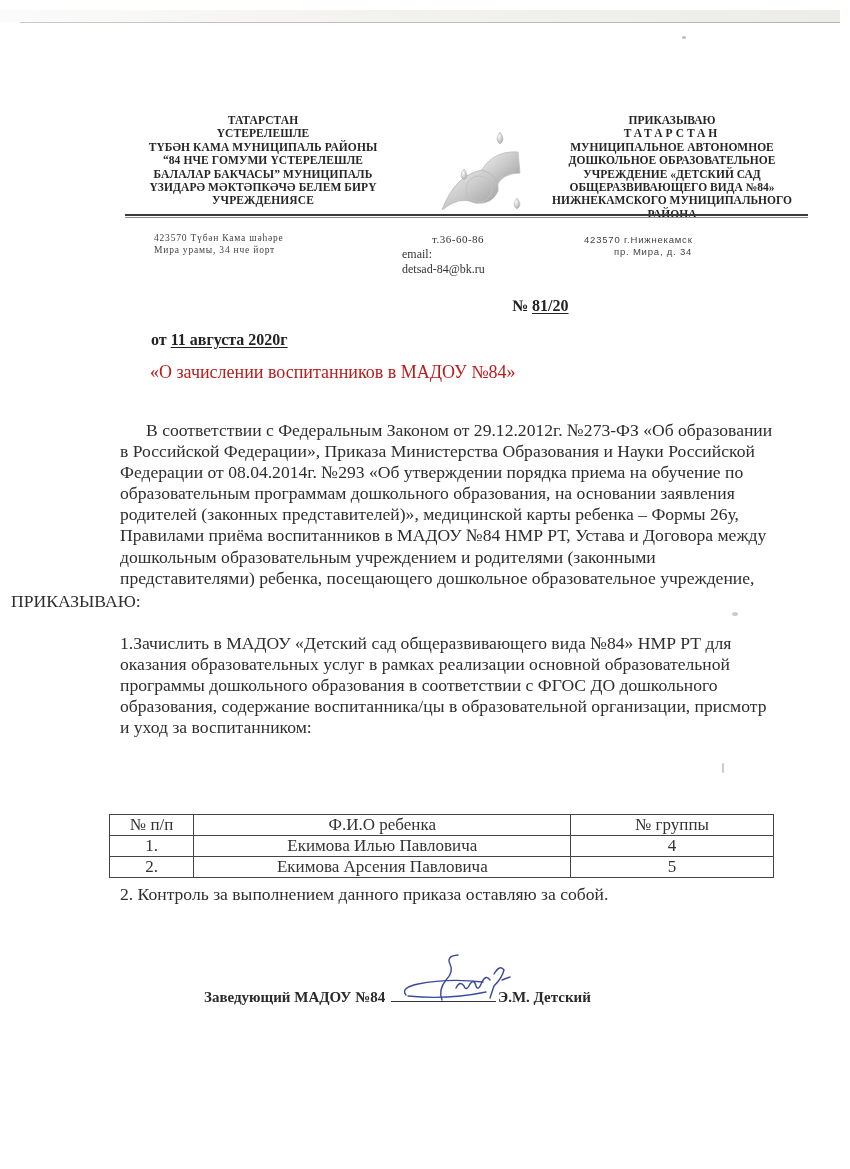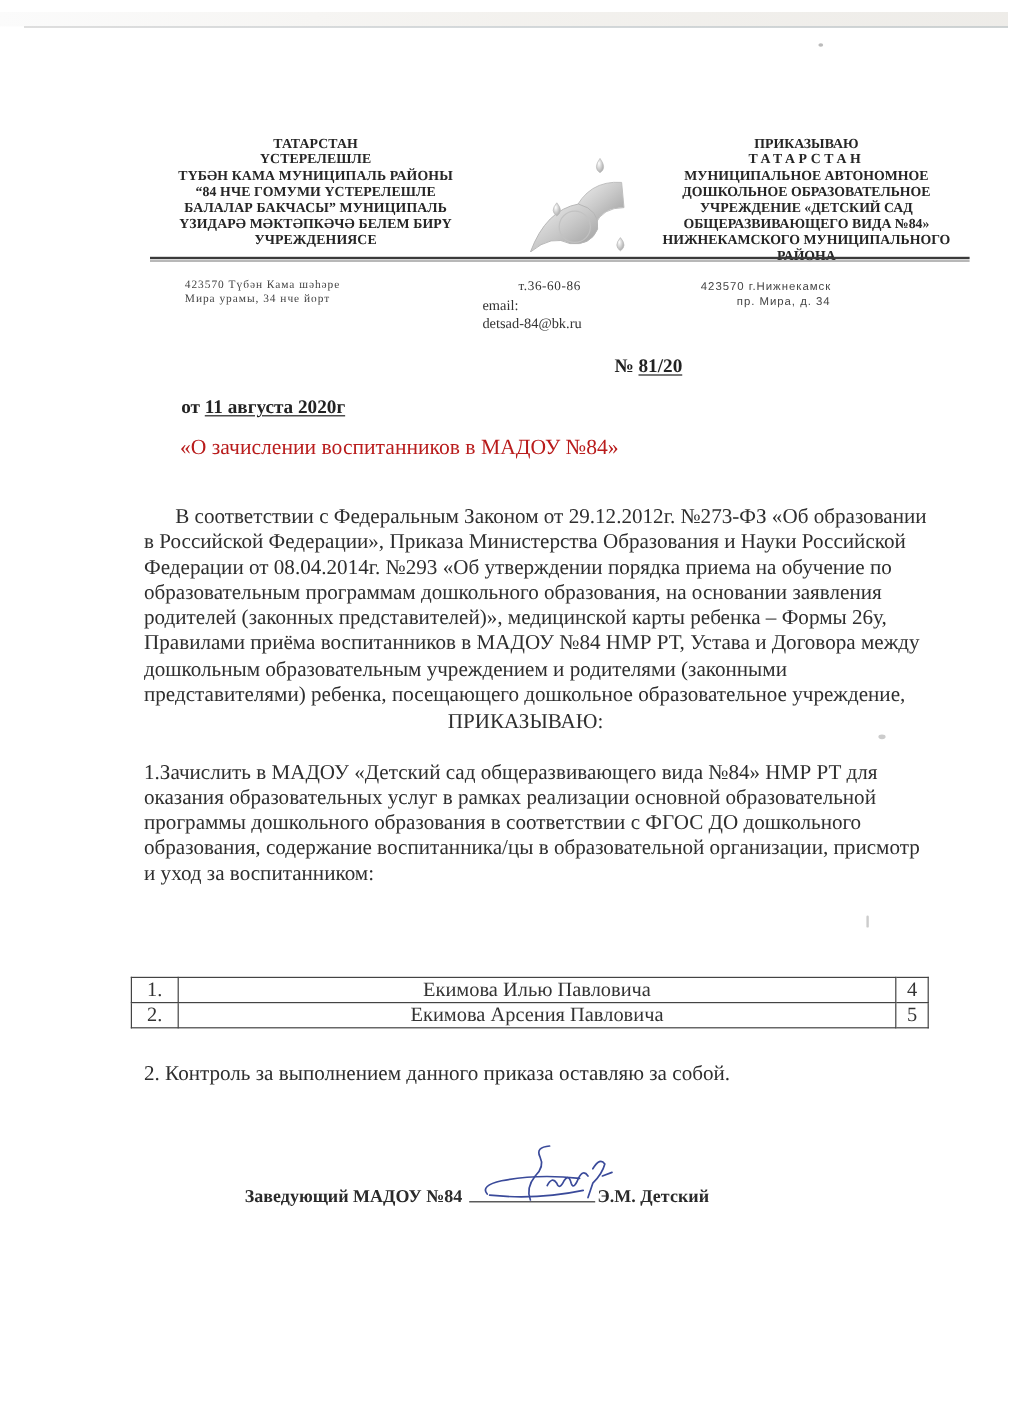--- a/index.html
+++ b/index.html
@@ -53,22 +53,22 @@
   }
   .subject {
     position: absolute; left: 150px; top: 362px; font-size: 18px; color: #b91c1c;
   }
   .body-para {
     position: absolute; left: 120px; top: 420px; width: 660px;
     font-size: 17.6px; line-height: 21.1px; color: #2e2e2e; text-align: left;
   }
   .body-para .indent { display: inline-block; width: 26px; }
   .order-word {
-    position: absolute; left: 0; width: 850px; top: 591px; text-align: center; font-size: 17.6px; color: #2e2e2e;
-    padding-left: 26px; box-sizing: border-box;
+    position: absolute; left: 0; width: 850px; top: 591px; font-size: 17.6px; color: #2e2e2e;
+    padding-left: 11px; box-sizing: border-box;
   }
   .item1 {
     position: absolute; left: 120px; top: 633px; width: 660px;
     font-size: 17.6px; line-height: 21.1px; color: #2e2e2e;
   }
   table.kids {
     position: absolute; left: 109px; top: 814px; width: 665px; border-collapse: collapse;
     font-size: 17px; color: #333;
   }
   table.kids td, table.kids th {
@@ -159,20 +159,25 @@
 <div class="subject">«О зачислении воспитанников в МАДОУ №84»</div>
 
 <div class="body-para"><span class="indent"></span><span>В соответствии с Федеральным Законом от 29.12.2012г. №273-ФЗ «Об образовании в Российской Федерации», Приказа Министерства Образования и Науки Российской Федерации от 08.04.2014г. №293 «Об утверждении порядка приема на обучение по образовательным программам дошкольного образования, на основании заявления родителей (законных представителей)», медицинской карты ребенка – Формы 26у, Правилами приёма воспитанников в МАДОУ №84 НМР РТ, Устава и Договора между дошкольным образовательным учреждением и родителями (законными представителями) ребенка, посещающего дошкольное образовательное учреждение,</span></div>
 
 <div class="order-word">ПРИКАЗЫВАЮ:</div>
 
 <div class="item1">1.Зачислить в МАДОУ «Детский сад общеразвивающего вида №84» НМР РТ для оказания образовательных услуг в рамках реализации основной образовательной программы дошкольного образования в соответствии с ФГОС ДО дошкольного образования, содержание воспитанника/цы в образовательной организации, присмотр и уход за воспитанником:</div>
 
 <table class="kids">
   <tbody>
+      <tr>
+    <th class="c1">№ п/п</th>
+    <th class="c2">Ф.И.О ребенка</th>
+    <th class="c3">№ группы</th>
+  </tr>
   <tr>
     <td>1.</td>
     <td>Екимова Илью Павловича</td>
     <td>4</td>
   </tr>
   <tr>
     <td>2.</td>
     <td>Екимова Арсения Павловича</td>
     <td>5</td>
   </tr>

